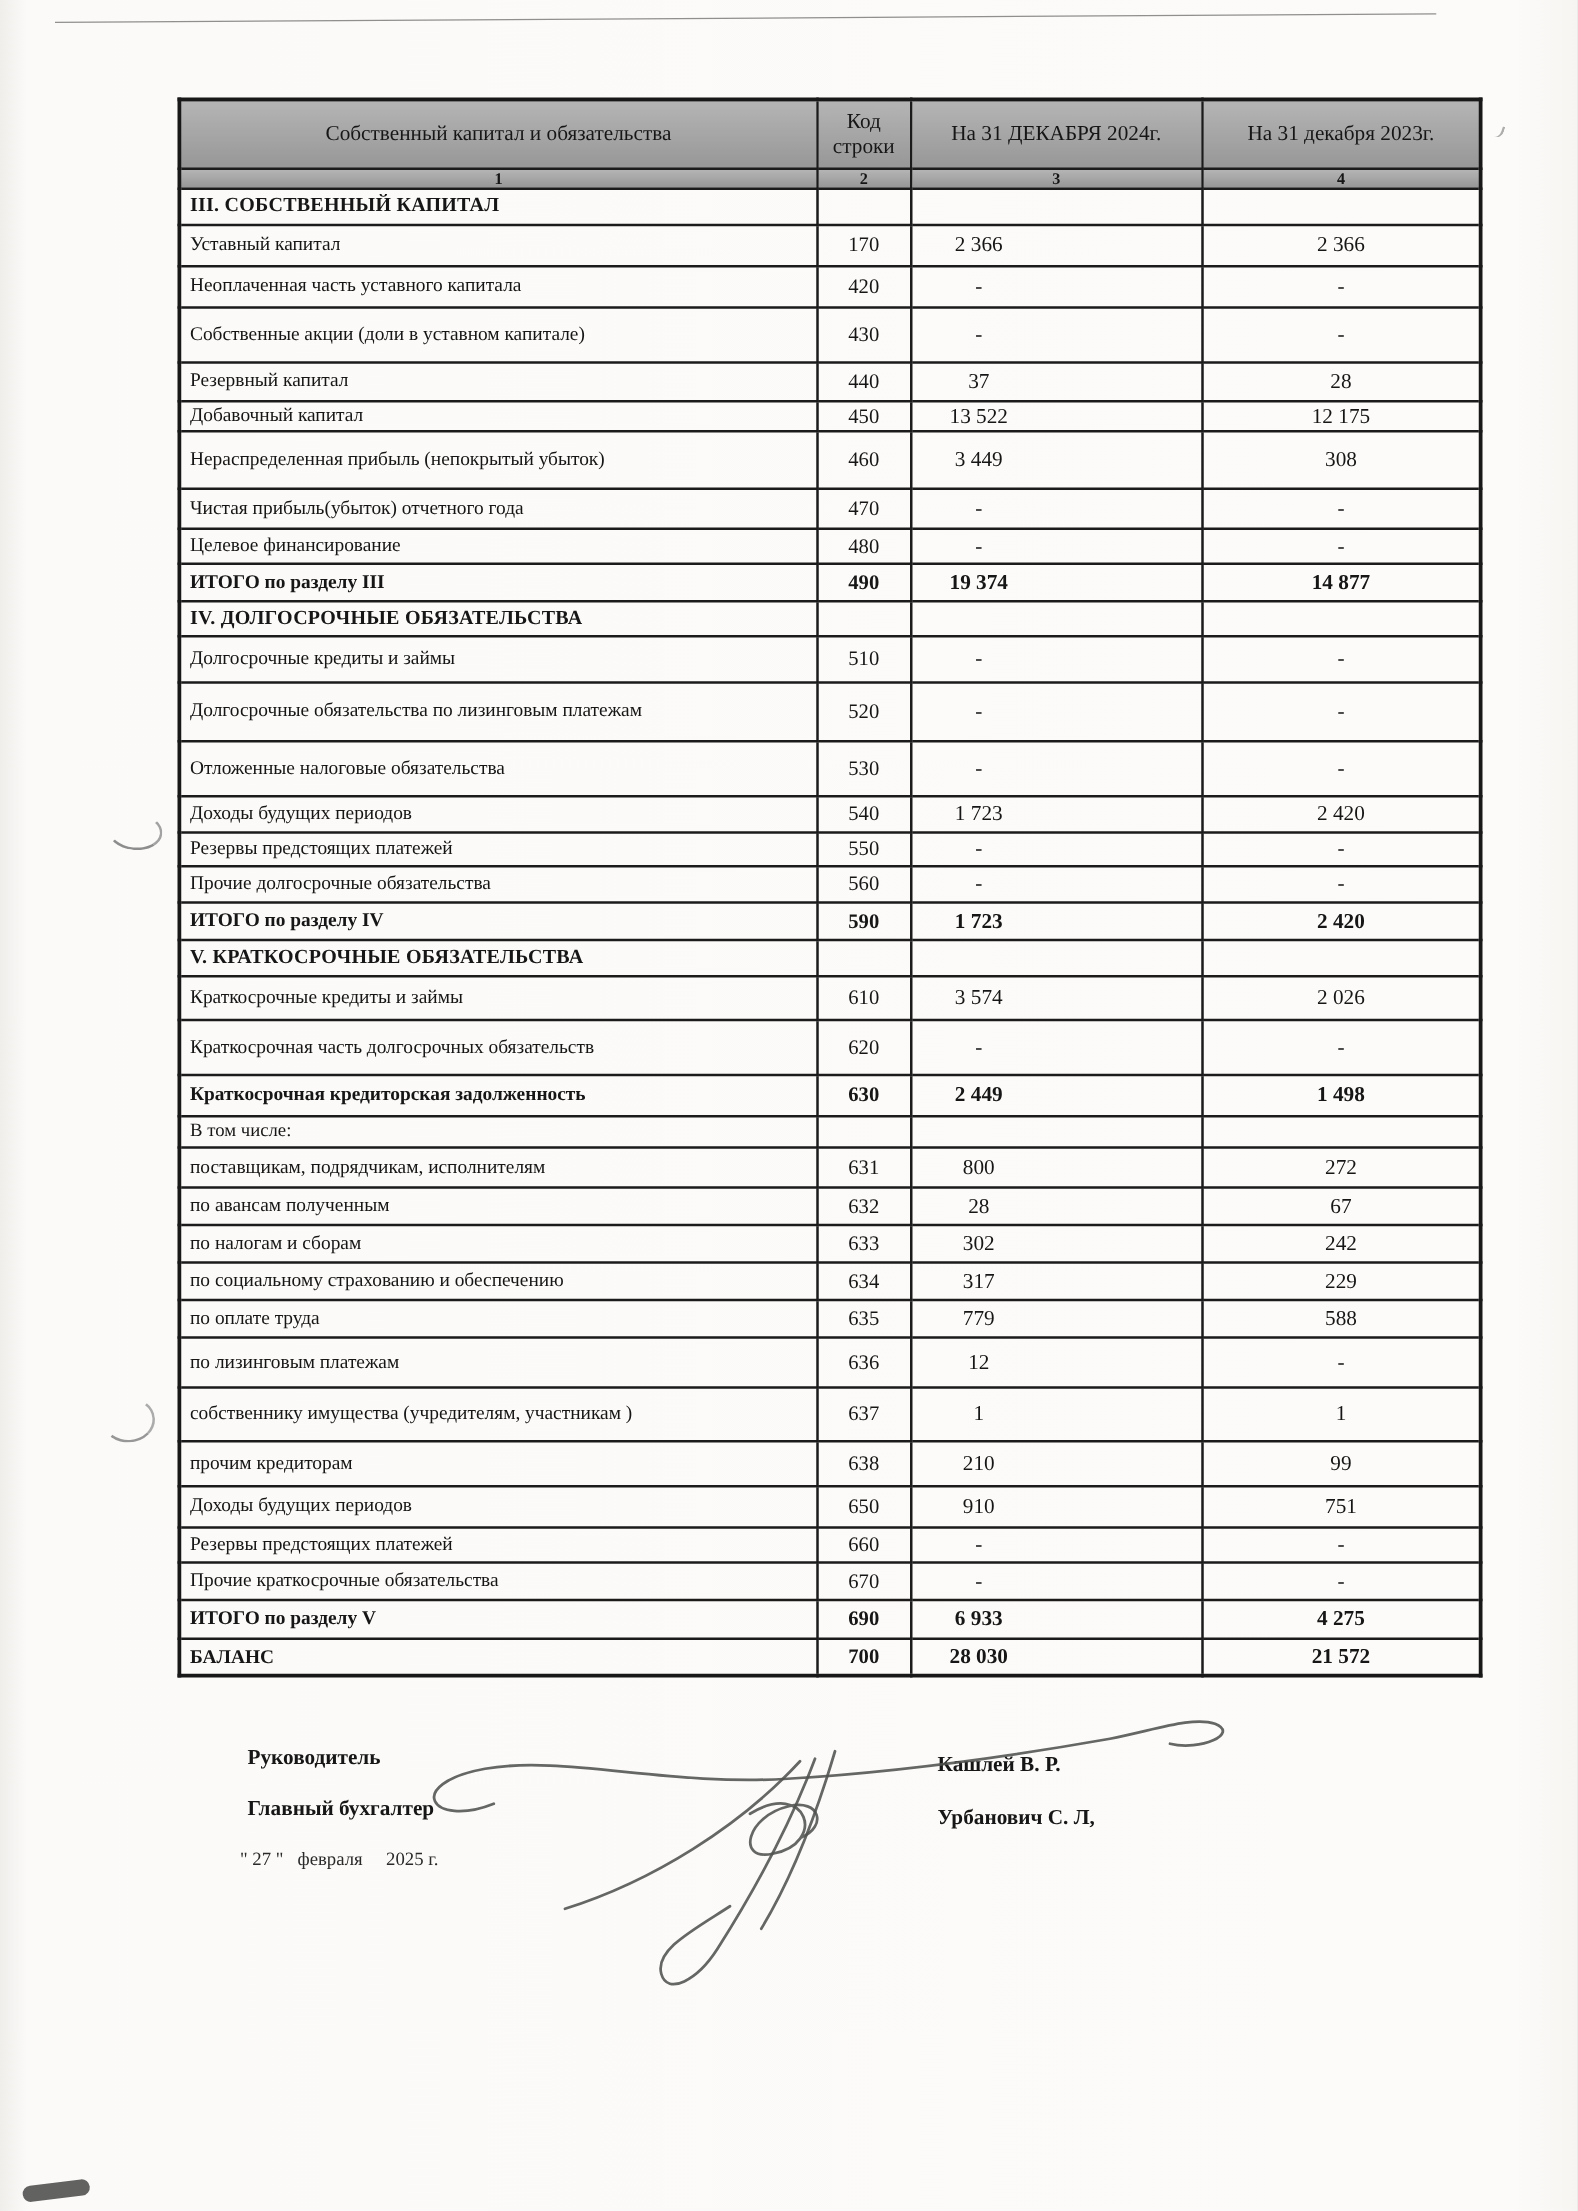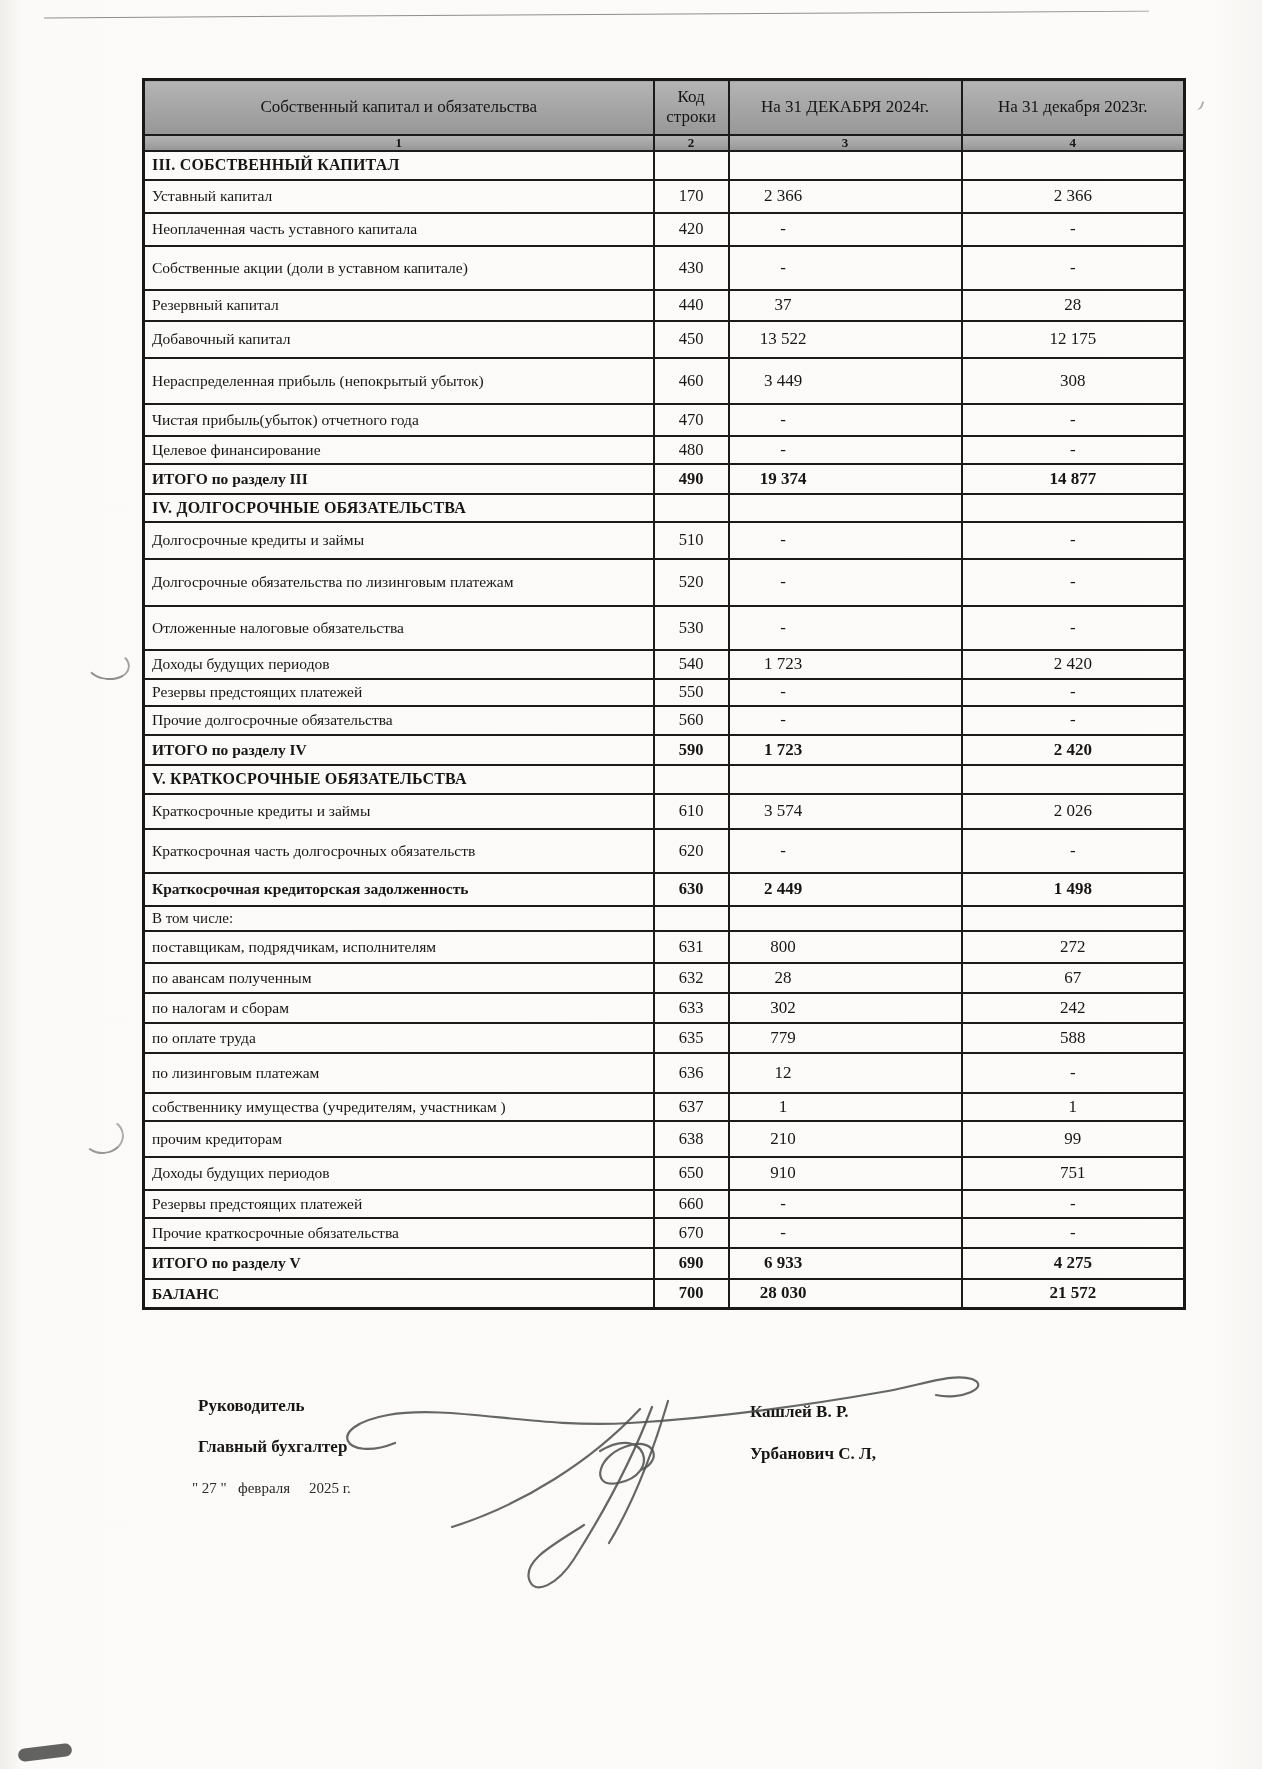--- a/index.html
+++ b/index.html
@@ -121,21 +121,21 @@
       <td class="c-code">430</td>
       <td class="c-v1">-</td>
       <td class="c-v2">-</td>
     </tr>
         <tr class="item" style="height: 31px;">
       <td class="c-label">Резервный капитал</td>
       <td class="c-code">440</td>
       <td class="c-v1">37</td>
       <td class="c-v2">28</td>
     </tr>
-        <tr class="item" style="height: 37px;">
+        <tr class="item" style="height: 24px;">
       <td class="c-label">Добавочный капитал</td>
       <td class="c-code">450</td>
       <td class="c-v1">13 522</td>
       <td class="c-v2">12 175</td>
     </tr>
         <tr class="item" style="height: 46px;">
       <td class="c-label">Нераспределенная  прибыль (непокрытый убыток)</td>
       <td class="c-code">460</td>
       <td class="c-v1">3 449</td>
       <td class="c-v2">308</td>
@@ -248,32 +248,38 @@
       <td class="c-v1">28</td>
       <td class="c-v2">67</td>
     </tr>
         <tr class="item" style="height: 30px;">
       <td class="c-label">по налогам и сборам</td>
       <td class="c-code">633</td>
       <td class="c-v1">302</td>
       <td class="c-v2">242</td>
     </tr>
         <tr class="item" style="height: 30px;">
+      <td class="c-label">по социальному страхованию и обеспечению</td>
+      <td class="c-code">634</td>
+      <td class="c-v1">317</td>
+      <td class="c-v2">229</td>
+    </tr>
+        <tr class="item" style="height: 30px;">
       <td class="c-label">по оплате труда</td>
       <td class="c-code">635</td>
       <td class="c-v1">779</td>
       <td class="c-v2">588</td>
     </tr>
         <tr class="item" style="height: 40px;">
       <td class="c-label">по лизинговым платежам</td>
       <td class="c-code">636</td>
       <td class="c-v1">12</td>
       <td class="c-v2">-</td>
     </tr>
-        <tr class="item" style="height: 28px;">
+        <tr class="item" style="height: 43px;">
       <td class="c-label">собственнику имущества (учредителям, участникам )</td>
       <td class="c-code">637</td>
       <td class="c-v1">1</td>
       <td class="c-v2">1</td>
     </tr>
         <tr class="item" style="height: 36px;">
       <td class="c-label">прочим кредиторам</td>
       <td class="c-code">638</td>
       <td class="c-v1">210</td>
       <td class="c-v2">99</td>

